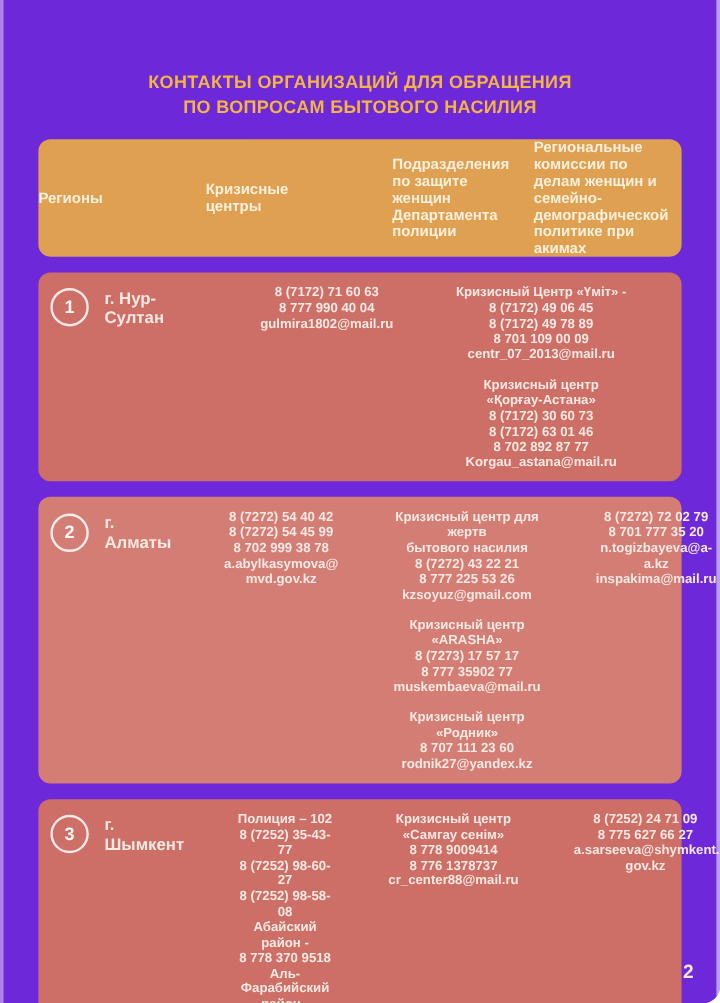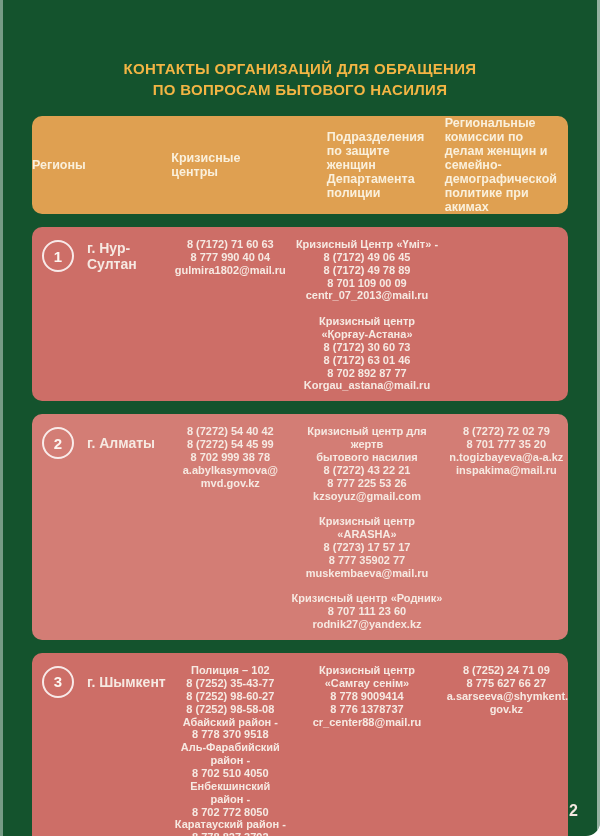--- a/index.html
+++ b/index.html
@@ -1,19 +1,19 @@
 <!DOCTYPE html>
 <html><head>
 <meta charset="utf-8">
 <style>
   html,body { margin:0; padding:0; background:#ffffff; }
   .page {
     position:relative;
     width:600px; height:836px;
-    background:#14532d;
+    background:#6d28d9;
     overflow:hidden;
     font-family:"Liberation Sans", sans-serif;
     border-bottom-right-radius:14px;
   }
   .edge-left  { position:absolute; left:0;  top:0; bottom:0; width:3px; background:rgba(255,255,255,.42); }
   .edge-right { position:absolute; right:0; top:0; bottom:0; width:3px; background:rgba(255,255,255,.55); }
 
   .title {
     margin:58px 40px 0;
     text-align:center;
@@ -62,21 +62,21 @@
   .r3 { min-height:150px; }
 
   .td {
     color:#f6e9e2;
     font-size:11px;
     font-weight:bold;
     line-height:1.17;
     text-align:center;
     box-sizing:border-box;
   }
-  .lines { white-space:pre-line; padding:2px 2px 0; }
+  .lines { white-space:pre-line; padding:2px 2px 0;margin-left:42px; }
 
   .region-cell {
     display:flex;
     align-items:center;
     gap:13px;
     padding:4px 0 0 10px;
     text-align:left;
   }
   .badge {
     flex:none;

